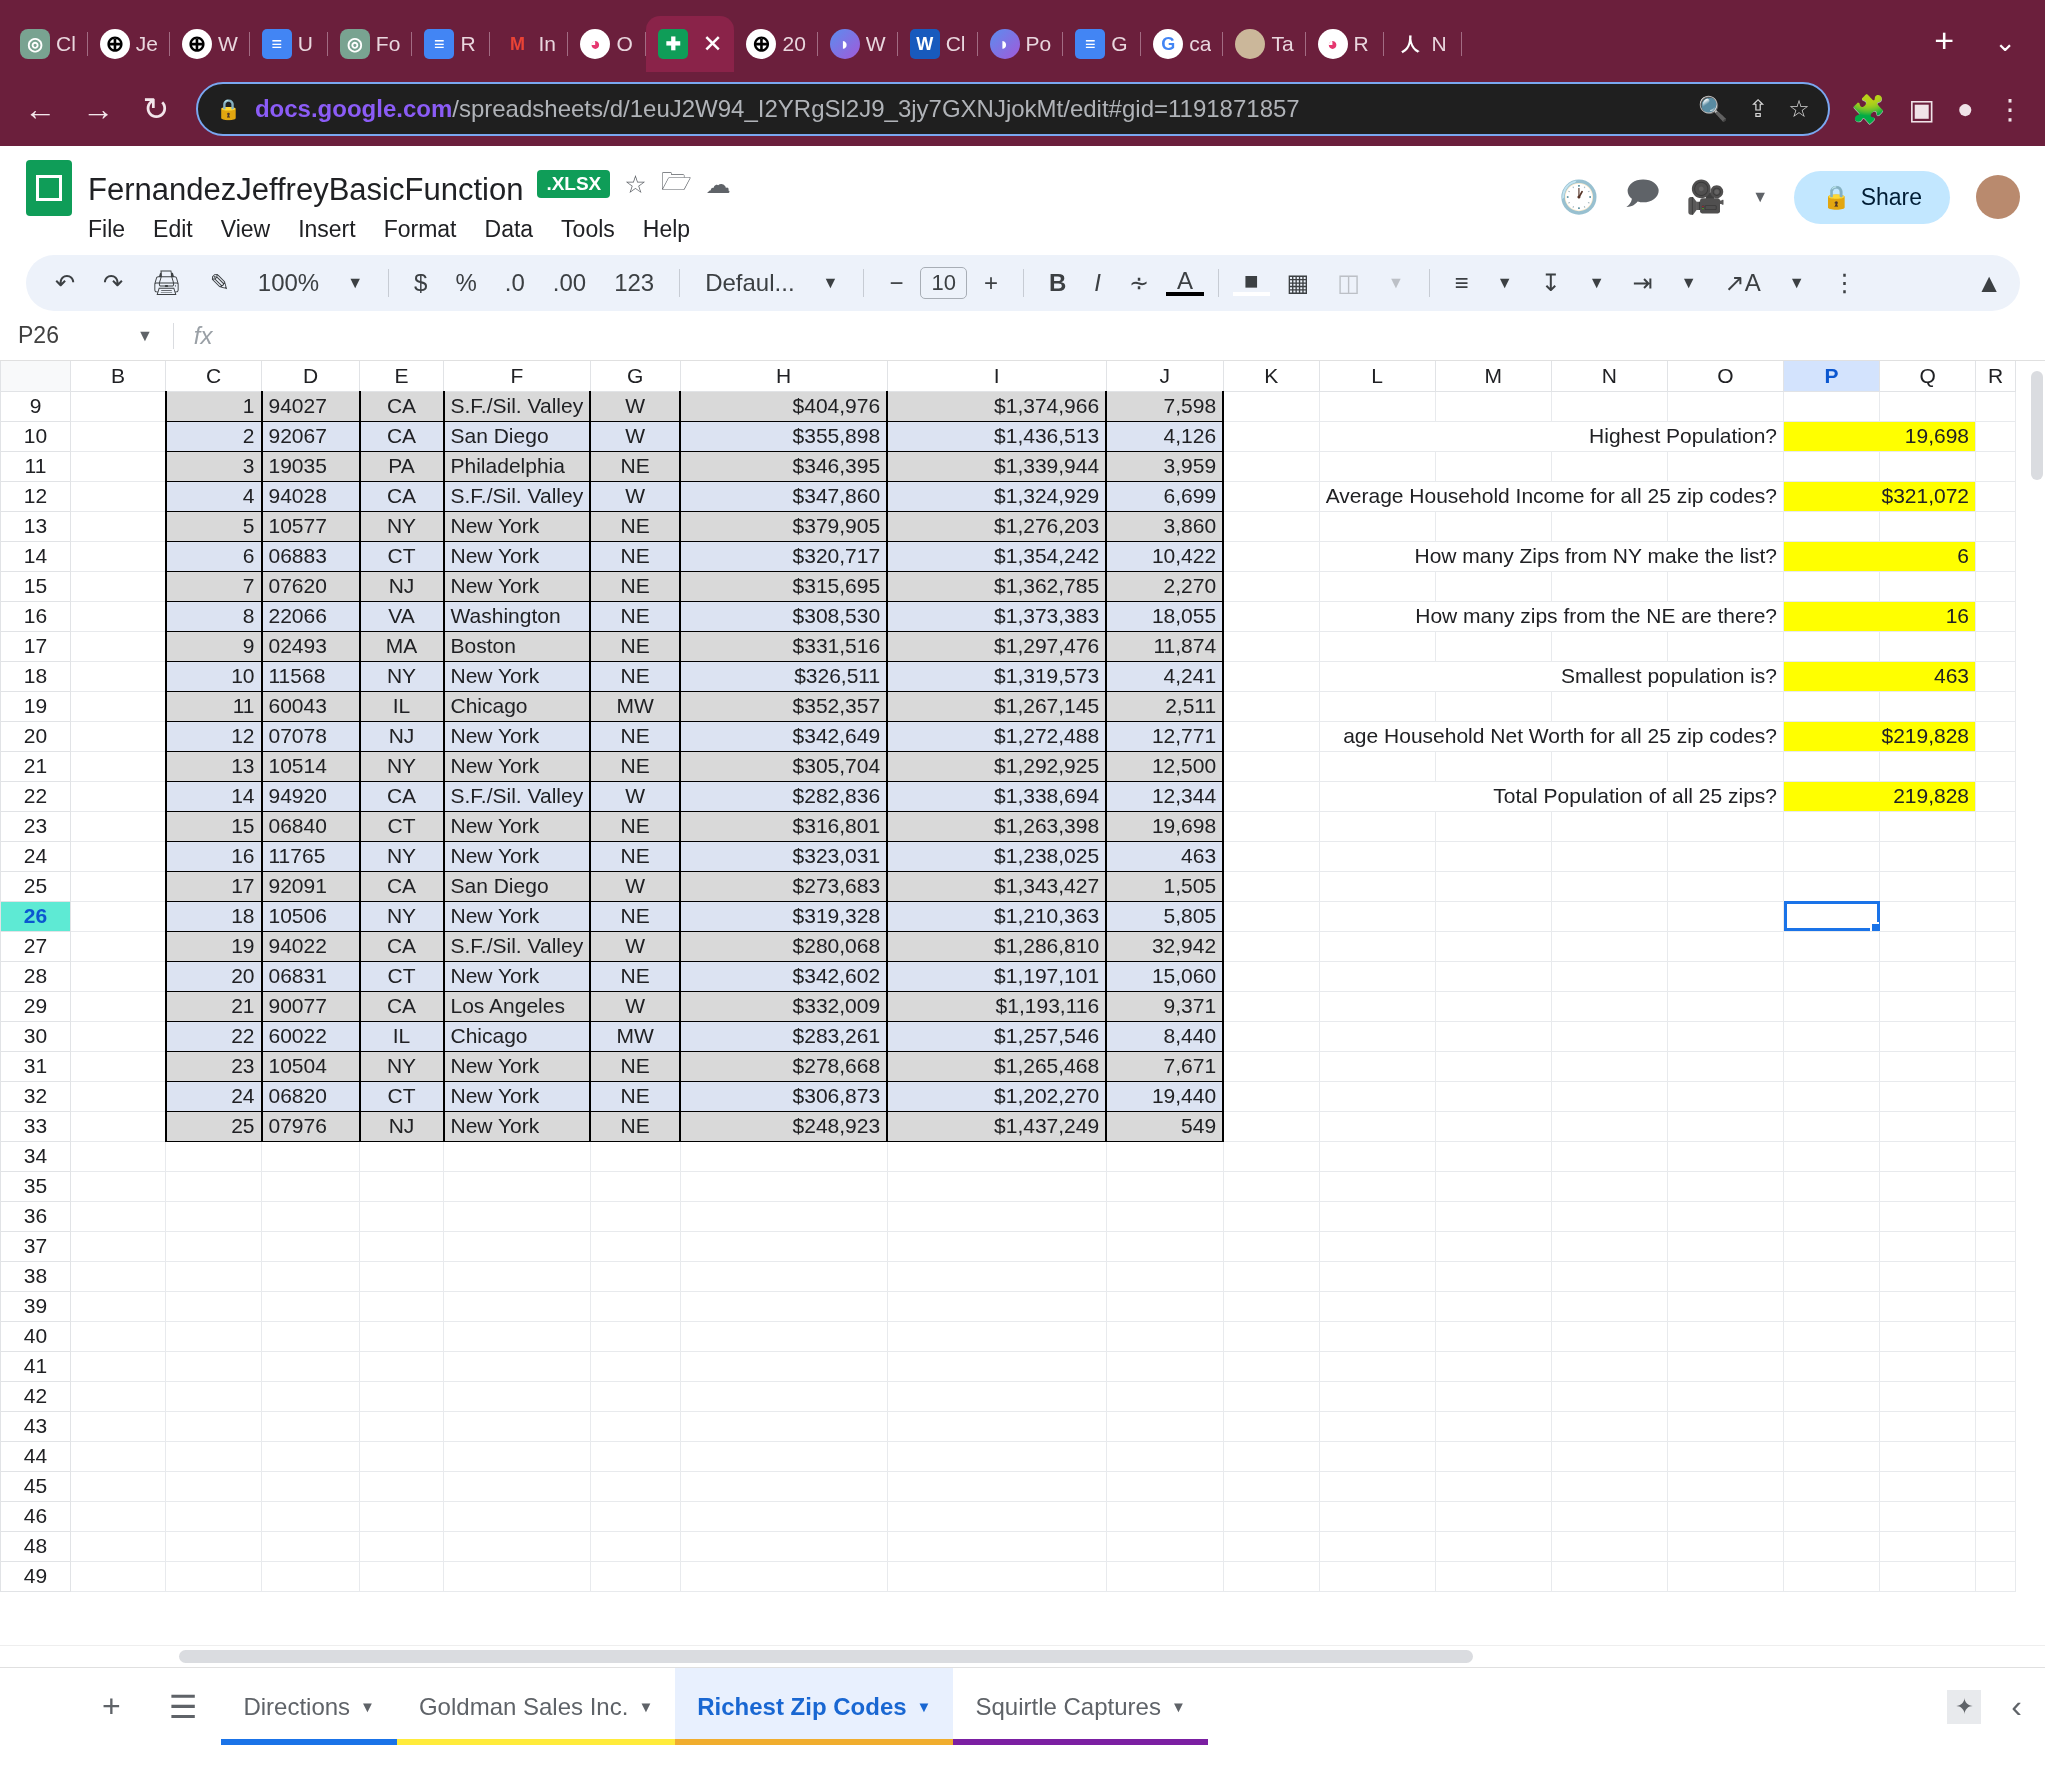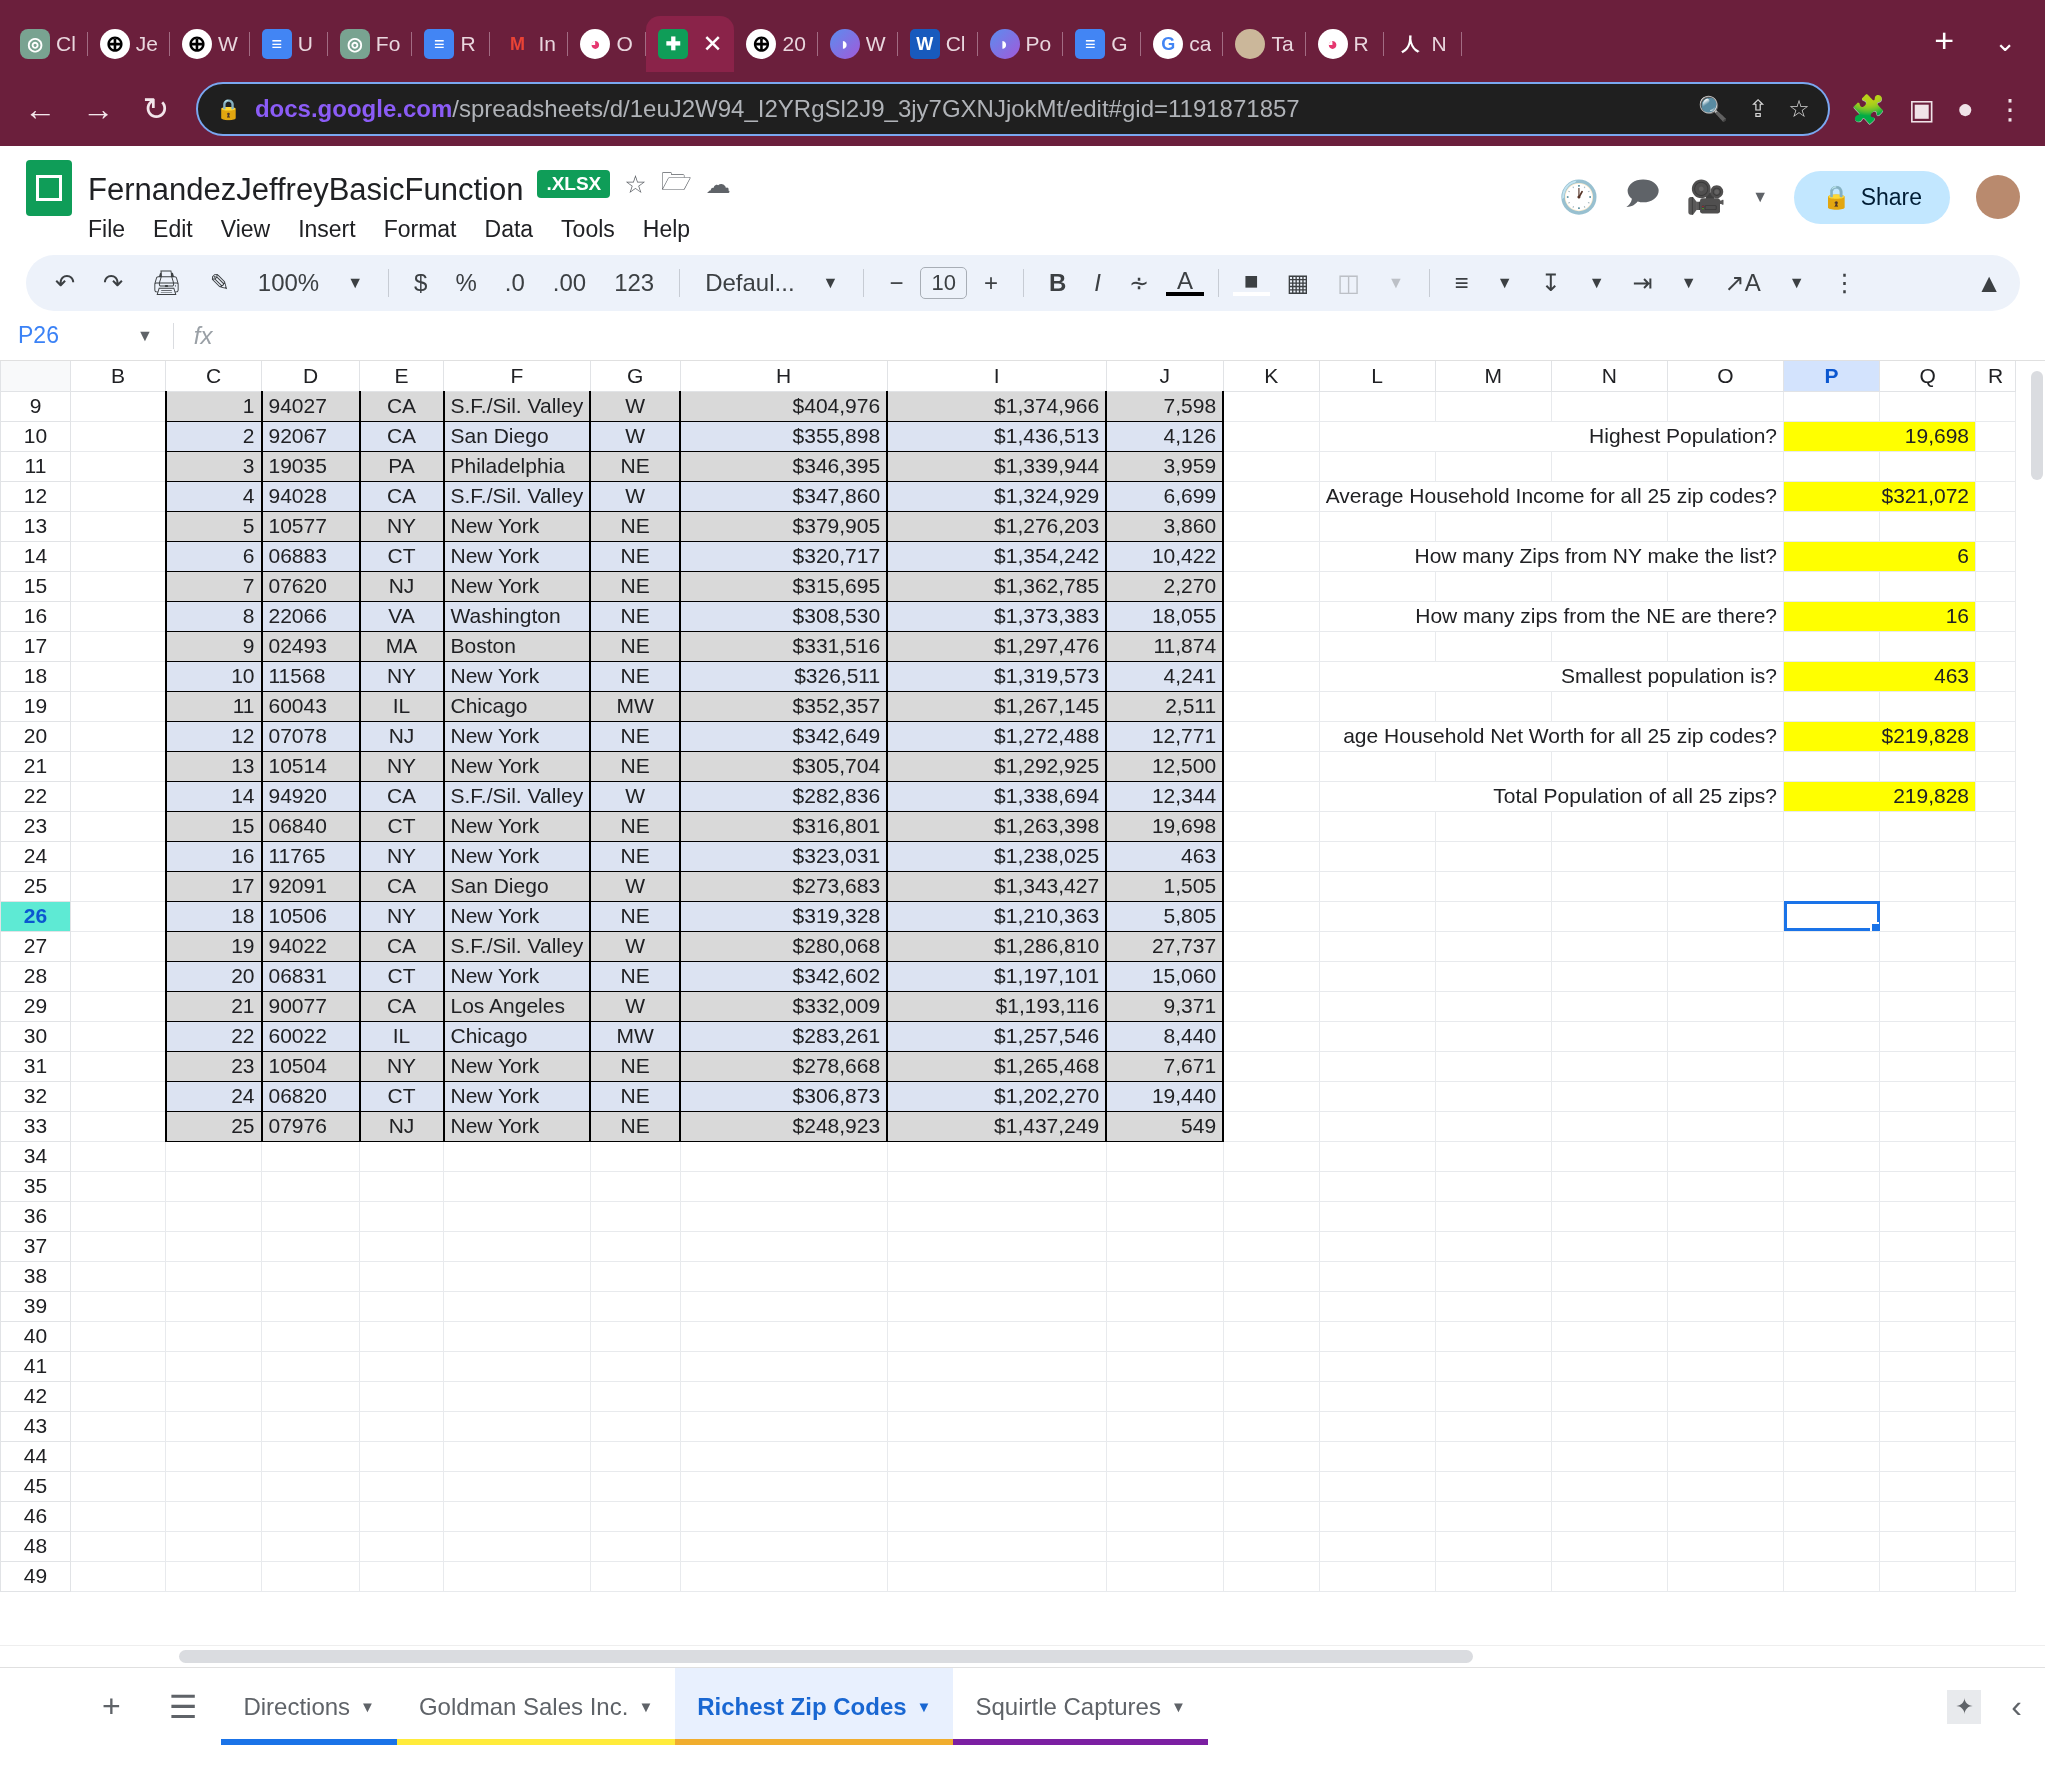--- a/index.html
+++ b/index.html
@@ -95,21 +95,21 @@
   .tb-sep { width:1px; height:28px; background:#c7ccd4; margin: 0 8px; }
   .tb-box { border:1px solid #a8aeb6; border-radius:5px; padding: 2px 10px; font-size:22px; }
   .tb-under { border-bottom: 4px solid #000; line-height: 0.95; }
   .tb-fill-under { border-bottom: 4px solid #fff; line-height:0.95; }
   .tb-grey { color:#bcc0c6; }
   .tb-right { margin-left:auto; color:#3c4043; font-size:26px; }
 
   
   .formulabar { display:flex; align-items:center; height: 50px; border-bottom:1px solid #e0e0e0;
                 padding-left: 18px; }
-  .namebox { width: 119px; font-size:23px; color:#3b82f6; }
+  .namebox { width: 119px; font-size:23px; color:#404040; }
   .nb-caret { color:#5f6368; font-size:16px; margin-right: 20px; }
   .fx { color:#9aa0a6; font-size:24px; font-style:italic; margin: 0 20px; }
   .fbar-sep { width:1px; height:26px; background:#dadce0; }
 
   
   .grid-wrap { position: relative; height: 1284px; overflow: hidden; }
   table.grid { border-collapse: collapse; table-layout: fixed; }
   .grid th, .grid td { font-size: 21px; color: #202124; height: 30px; padding: 0 6px;
                        overflow: hidden; white-space: nowrap; }
   .colhdr { background:#fff; color:#5f6368; font-weight:normal; text-align:center;
@@ -723,21 +723,21 @@
         <tr>
           <th class="rowhdr">27</th>
           <td class="cell"></td>
           <td class="cell bdr dg num">19</td>
           <td class="cell bdr dg">94022</td>
           <td class="cell bdr dg ctr">CA</td>
           <td class="cell bdr dg">S.F./Sil. Valley</td>
           <td class="cell bdr dg ctr">W</td>
           <td class="cell bdr dg num">$280,068</td>
           <td class="cell bdr dg num">$1,286,810</td>
-          <td class="cell bdr dg num">27,737</td>
+          <td class="cell bdr dg num">32,942</td>
           <td class="cell"></td>
           <td class="cell"></td>
           <td class="cell"></td>
           <td class="cell"></td>
           <td class="cell"></td>
           <td class="cell"></td>
           <td class="cell"></td>
           <td class="cell"></td>
         </tr>
         <tr>

